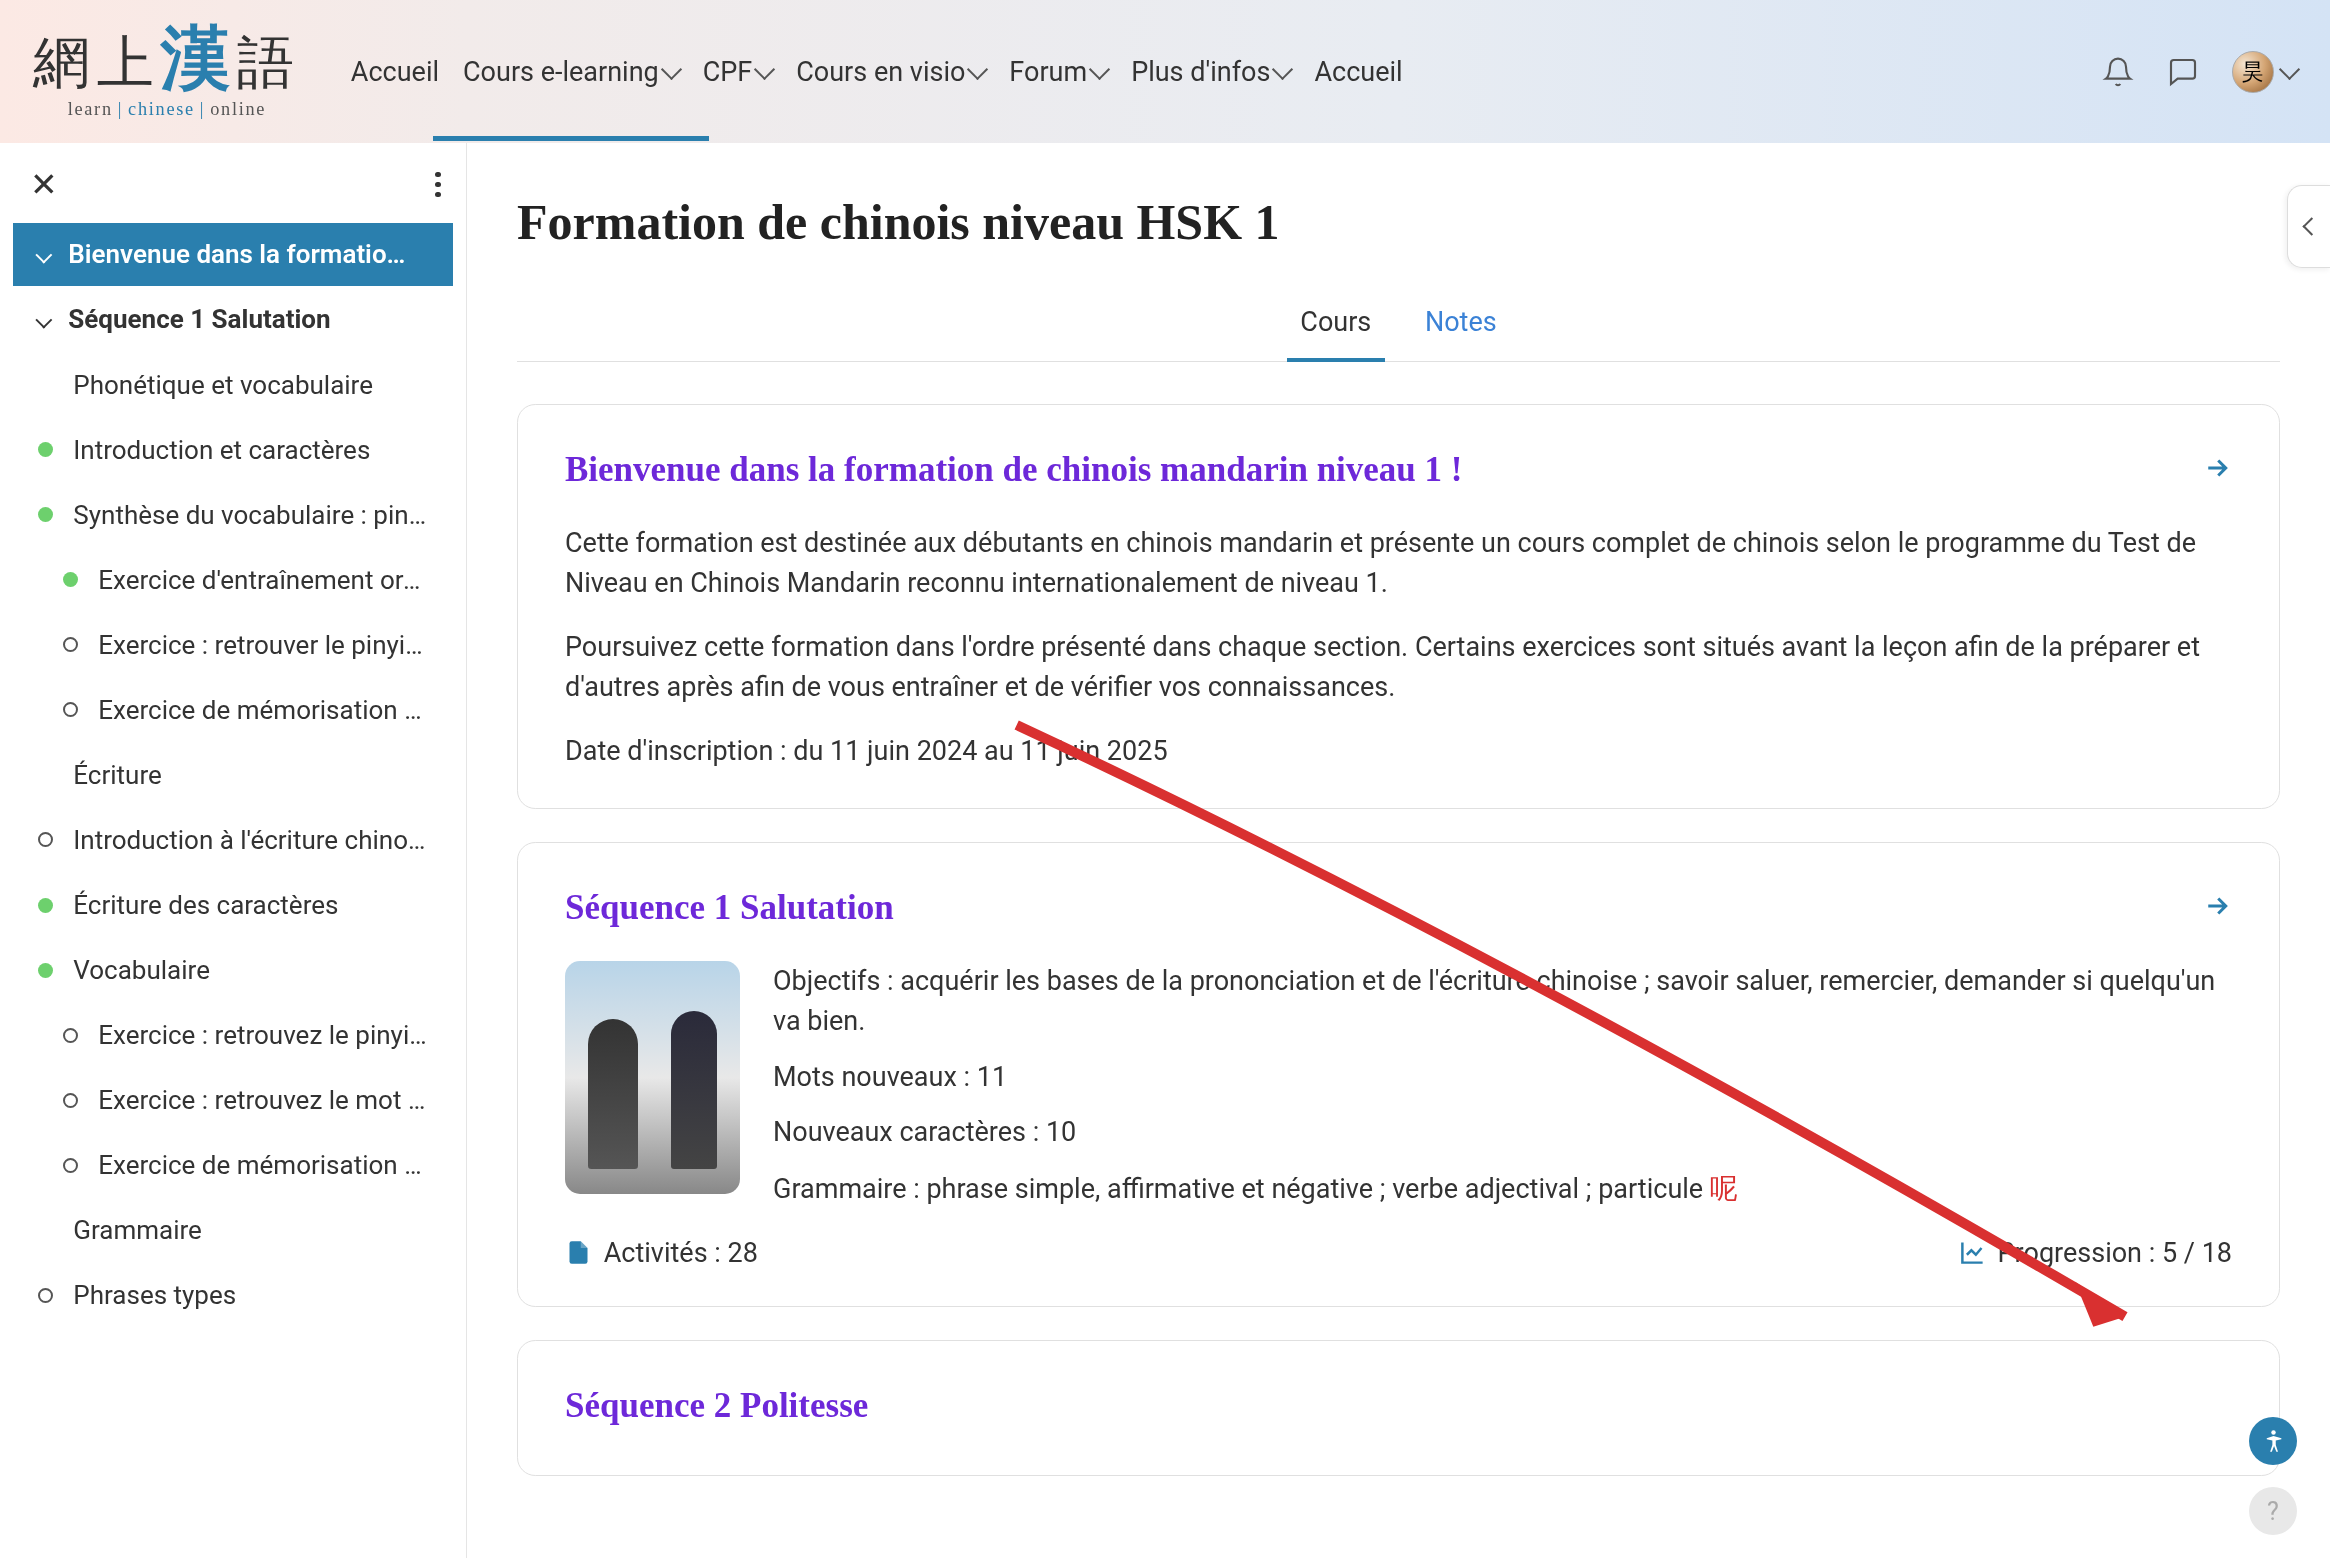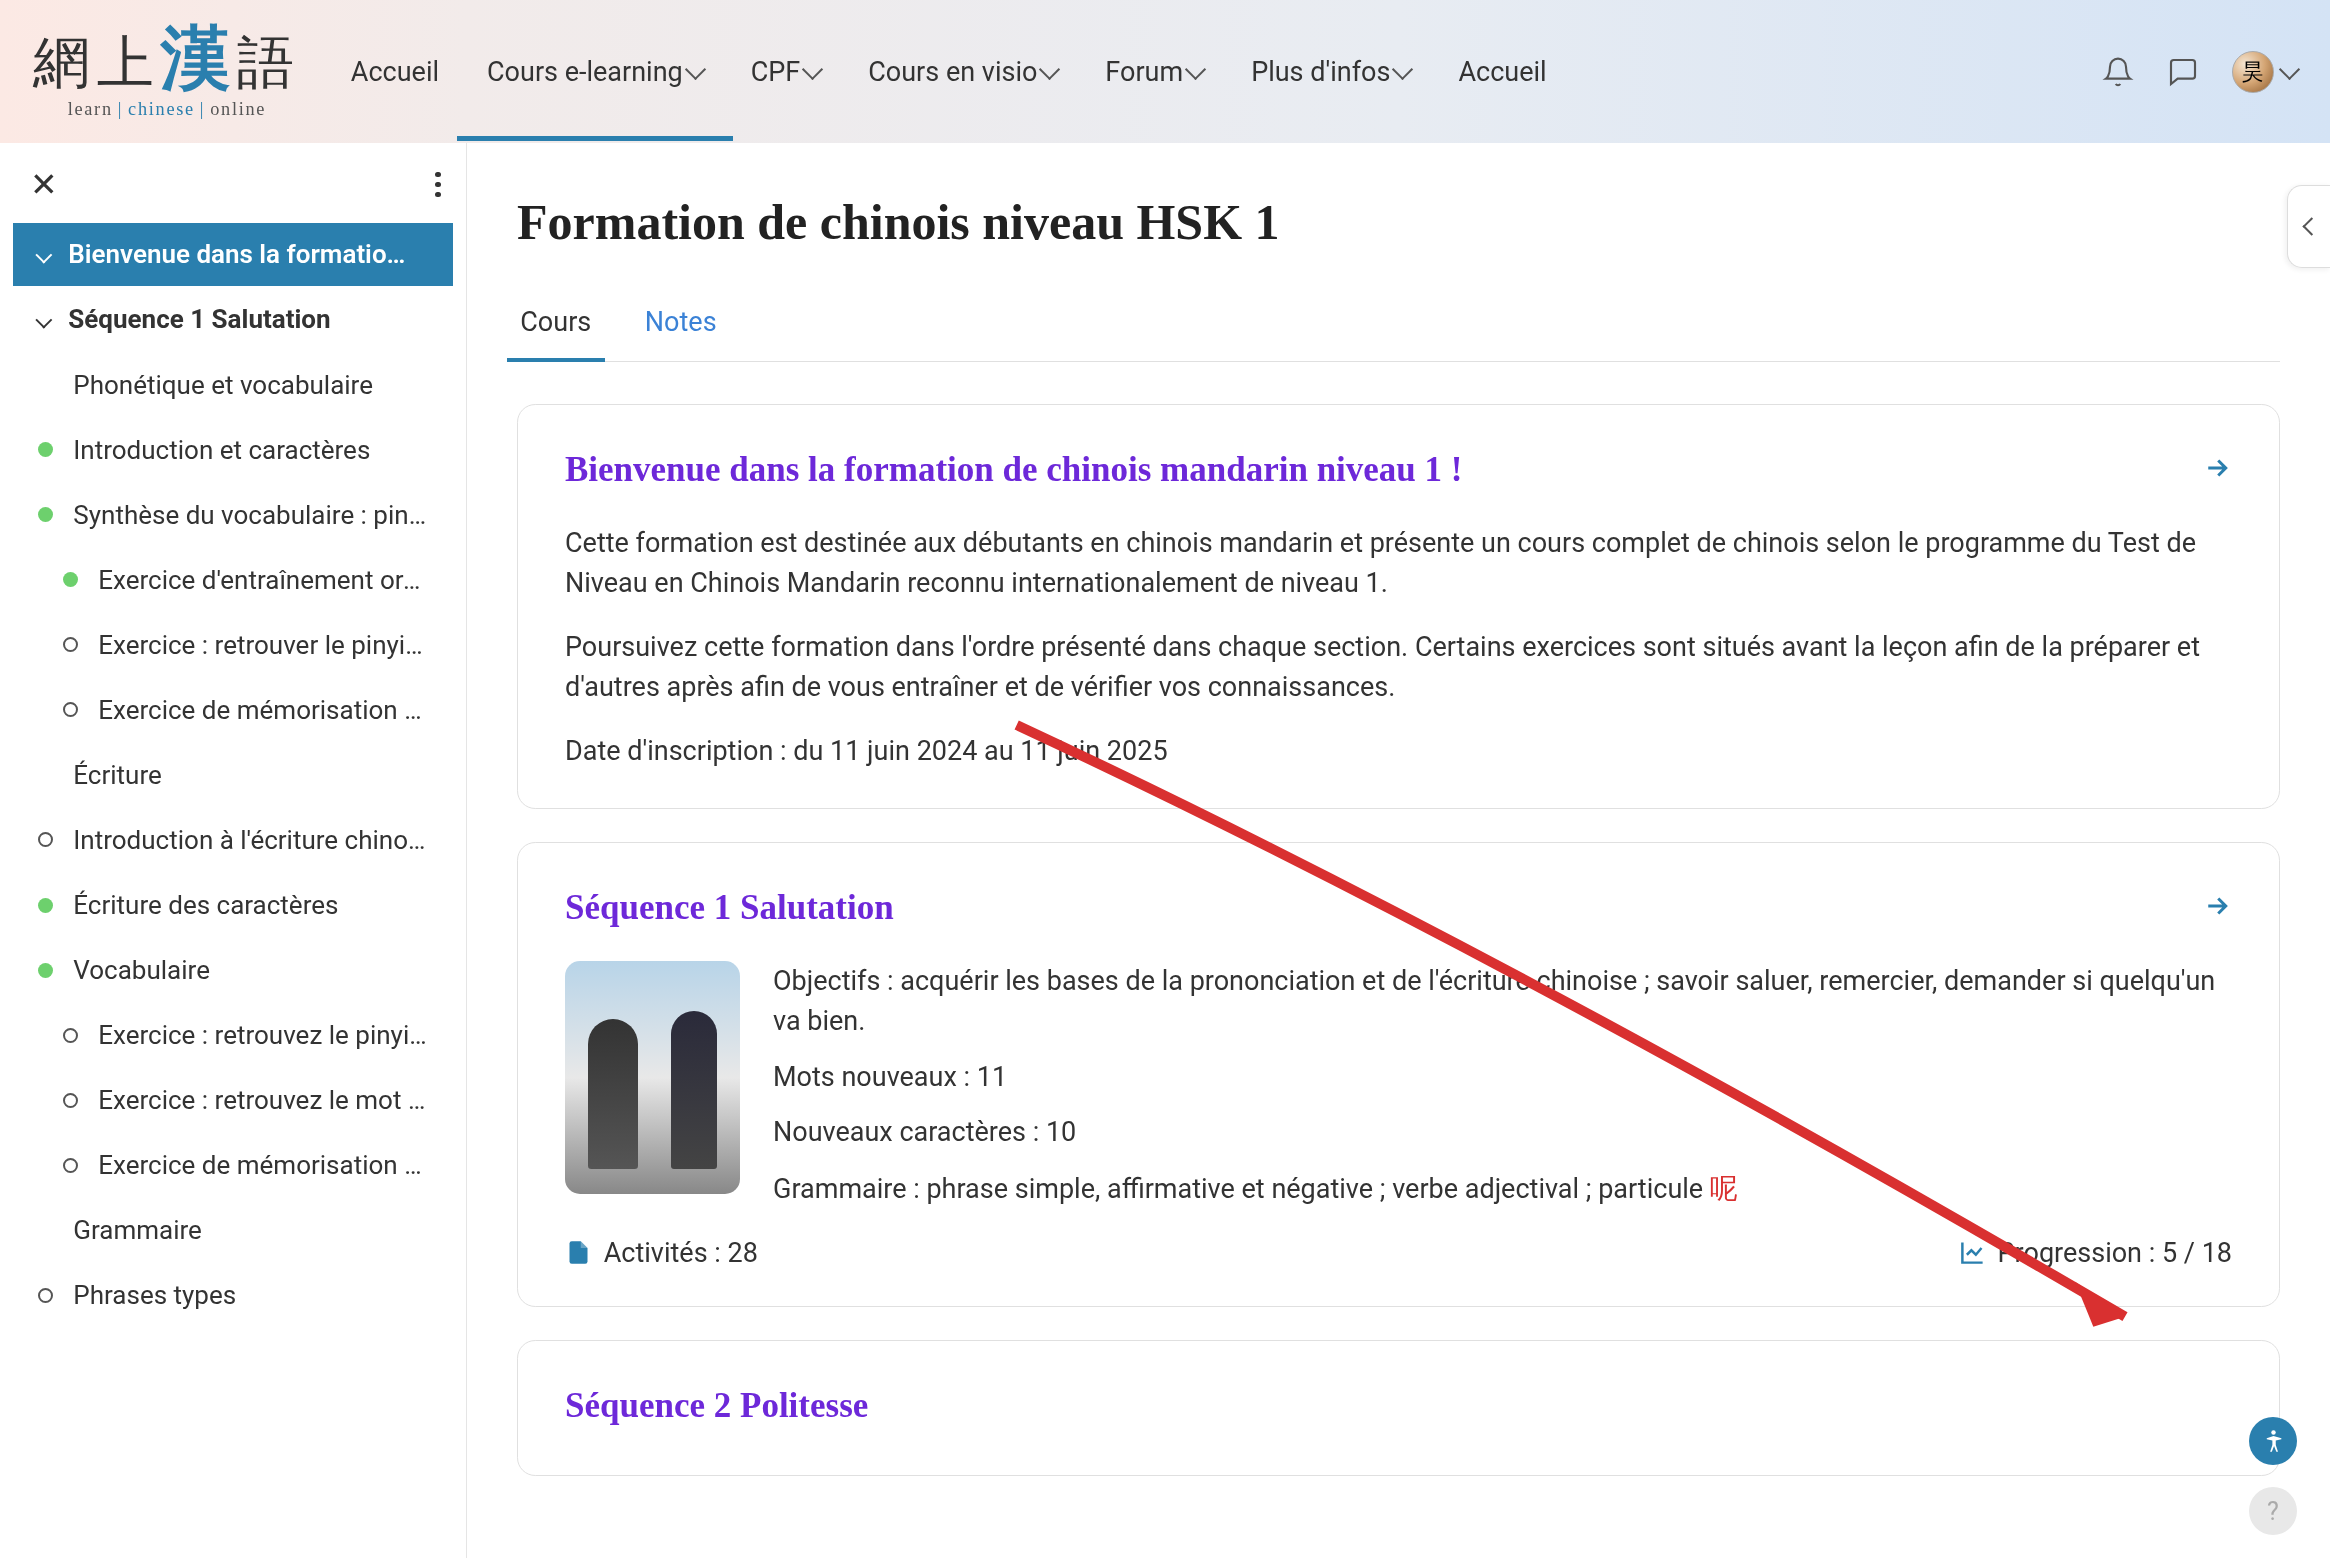--- a/index.html
+++ b/index.html
@@ -5,21 +5,21 @@
 * { margin: 0; padding: 0; box-sizing: border-box; }
 body { font-family: -apple-system, BlinkMacSystemFont, "Segoe UI", Roboto, sans-serif; background: #fff; width: 2330px; height: 1565px; overflow: hidden; position: relative; }
 
 
 .header { height: 143px; display: flex; align-items: center; padding: 0 33px; background: linear-gradient(90deg, #fce9e4 0%, #f2ebea 20%, #e8ecf2 60%, #d4e3f5 100%); position: relative; }
 .logo-wrap { display: flex; flex-direction: column; align-items: center; margin-right: 50px; }
 .logo-chinese { font-family: "Songti SC", serif; font-size: 57px; font-weight: 500; color: #333; letter-spacing: 6.7px; line-height: 1; }
 .logo-chinese .accent { color: #2a7fae; font-size: 70px; font-weight: 600; }
 .logo-sub { font-family: serif; font-size: 18.3px; color: #555; letter-spacing: 1.7px; margin-top: 5px; }
 .logo-sub .s1 { color: #555; } .logo-sub .sep { color: #2a7fae; margin: 0 5px; } .logo-sub .s2 { color: #2a7fae; } .logo-sub .s3 { color: #555; }
-.nav { display: flex; gap: 48px; align-items: center; flex: 1; }
+.nav { display: flex; gap: 24px; align-items: center; flex: 1; }
 .nav-item { font-size: 27px; color: #333; cursor: pointer; display: flex; align-items: center; gap: 5px; padding: 23px 0; position: relative; }
 .nav-item.active::after { content:''; position:absolute; bottom:-30px; left:-30px; right:-30px; height:5px; background:#2a7fae; }
 .chev { width: 15px; height: 15px; border-right: 2.1px solid #555; border-bottom: 2.1px solid #555; transform: rotate(45deg); margin-top:-5px; }
 .header-right { display: flex; align-items: center; gap: 33px; margin-left: 33px; }
 .hdr-icon { width: 32px; height: 32px; color: #555; cursor: pointer; }
 .avatar-wrap { display:flex; align-items:center; gap:8.3px; }
 .avatar { width: 42px; height: 42px; border-radius: 50%; background: radial-gradient(circle at 30% 30%, #f5e6d3, #d4a574, #8b5a2b); border: 1.7px solid #aaa; display:flex; align-items:center; justify-content:center; font-size:21.7px; }
 
 
 .body-row { display: flex; height: calc(100% - 150px); }
@@ -36,21 +36,21 @@
 .sb-item.bold { font-weight: 700; }
 .chev-sb { width: 11.7px; height: 11.7px; border-right: 2.5px solid currentColor; border-bottom: 2.5px solid currentColor; transform: rotate(45deg); flex-shrink: 0; margin-right:3.3px; }
 .bullet { width: 15px; height: 15px; border-radius: 50%; flex-shrink: 0; margin-right: 5px; }
 .bullet.green { background: #6dd06d; }
 .bullet.empty { border: 2.1px solid #555; }
 .bullet.none { visibility: hidden; }
 .sb-text { overflow: hidden; text-overflow: ellipsis; }
 
 .main { flex: 1; overflow-y: auto; padding: 50px 50px 33px 50px; position: relative; }
 .page-title { font-family: "Didot", "Bodoni MT", serif; font-size: 50px; font-weight: 700; color: #222; margin-bottom: 42px; }
-.tabs { display: flex; gap: 47px; border-bottom: 0.8px solid #e0e0e0; margin-bottom: 42px; }
+.tabs { display: flex; gap: 47px; border-bottom: 0.8px solid #e0e0e0; margin-bottom: 42px; justify-content: center; }
 .tab { font-size: 27px; padding: 13.3px 3.3px 23px 3.3px; cursor: pointer; position: relative; }
 .tab.active { color: #333; }
 .tab.active::after { content:''; position:absolute; bottom:-0.8px; left:-10px; right:-10px; height:4.2px; background:#2a7fae; }
 .tab.inactive { color: #3b82d6; }
 
 .card { border: 0.8px solid #e0e0e0; border-radius: 18.3px; padding: 42px 47px 37px 47px; margin-bottom: 33px; position: relative; }
 .card-title-row { display:flex; align-items:flex-start; justify-content:space-between; margin-bottom: 30px; }
 .card-title { font-family: "Didot", "Bodoni MT", serif; font-size: 35px; font-weight: 700; color: #6d28d9; line-height:1.3; }
 .card-arrow { color: #2a7fae; font-size: 33px; cursor: pointer; margin-top:5px; }
 .card-arrow svg { width:30px; height:30px; }

